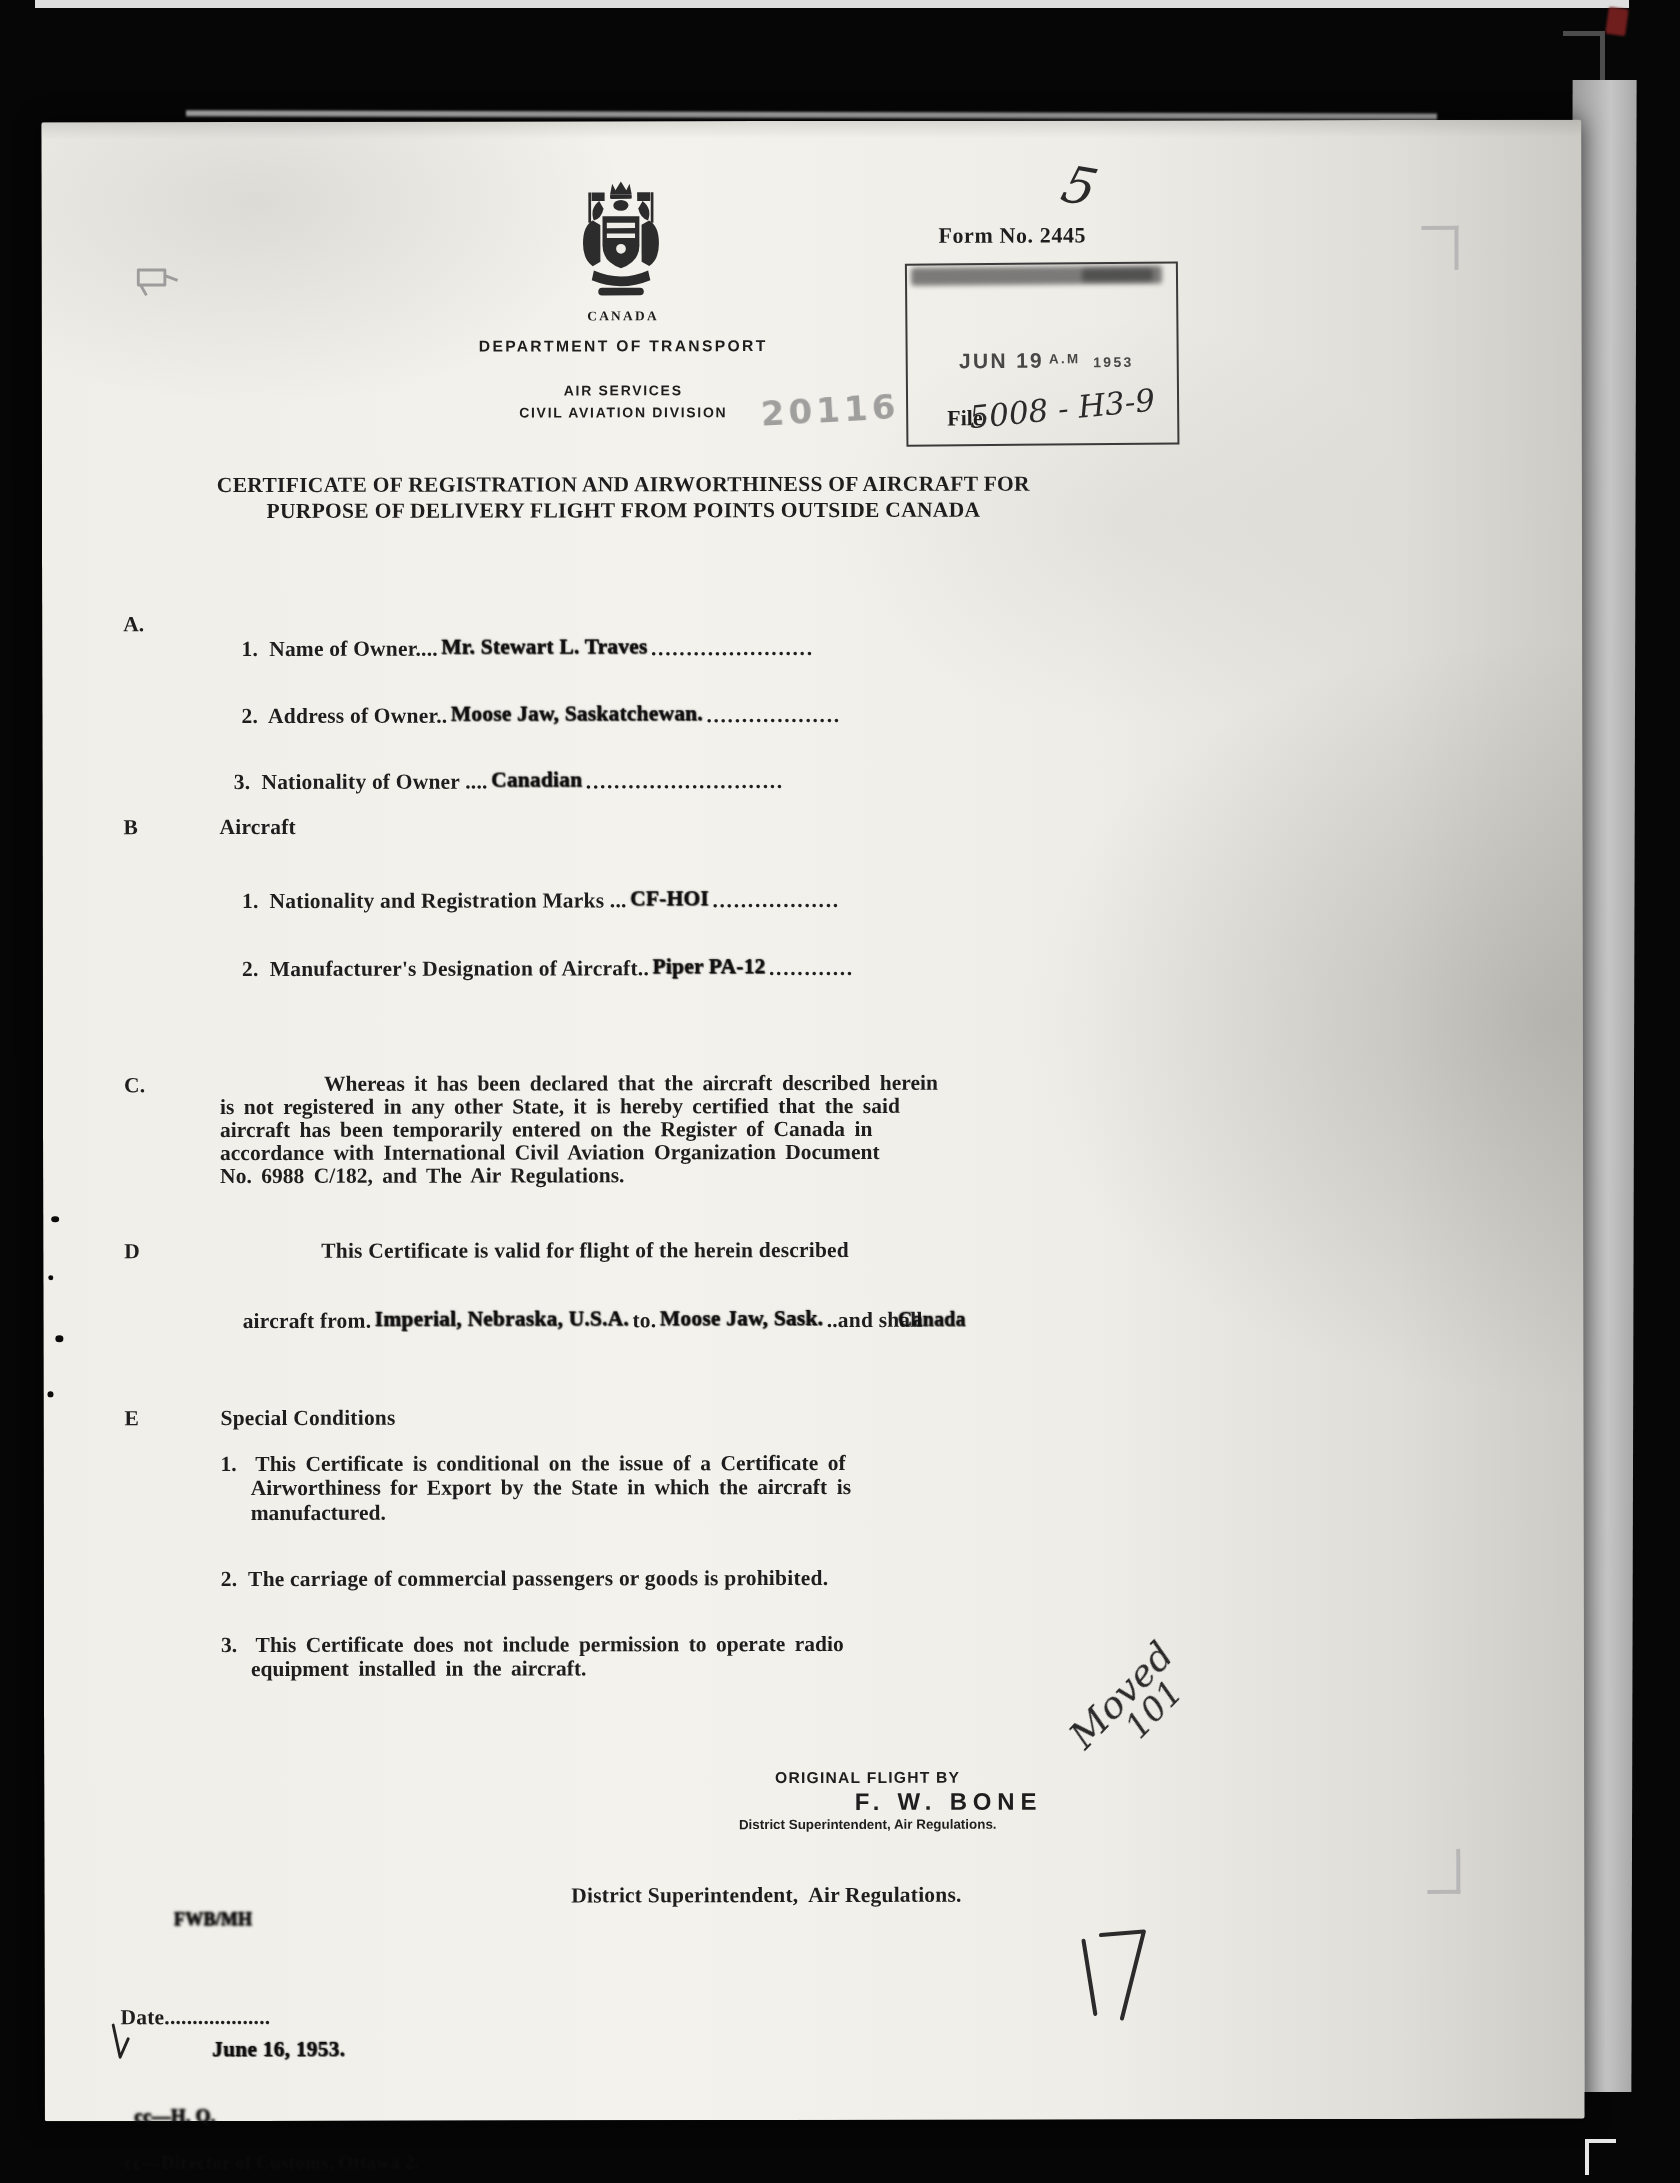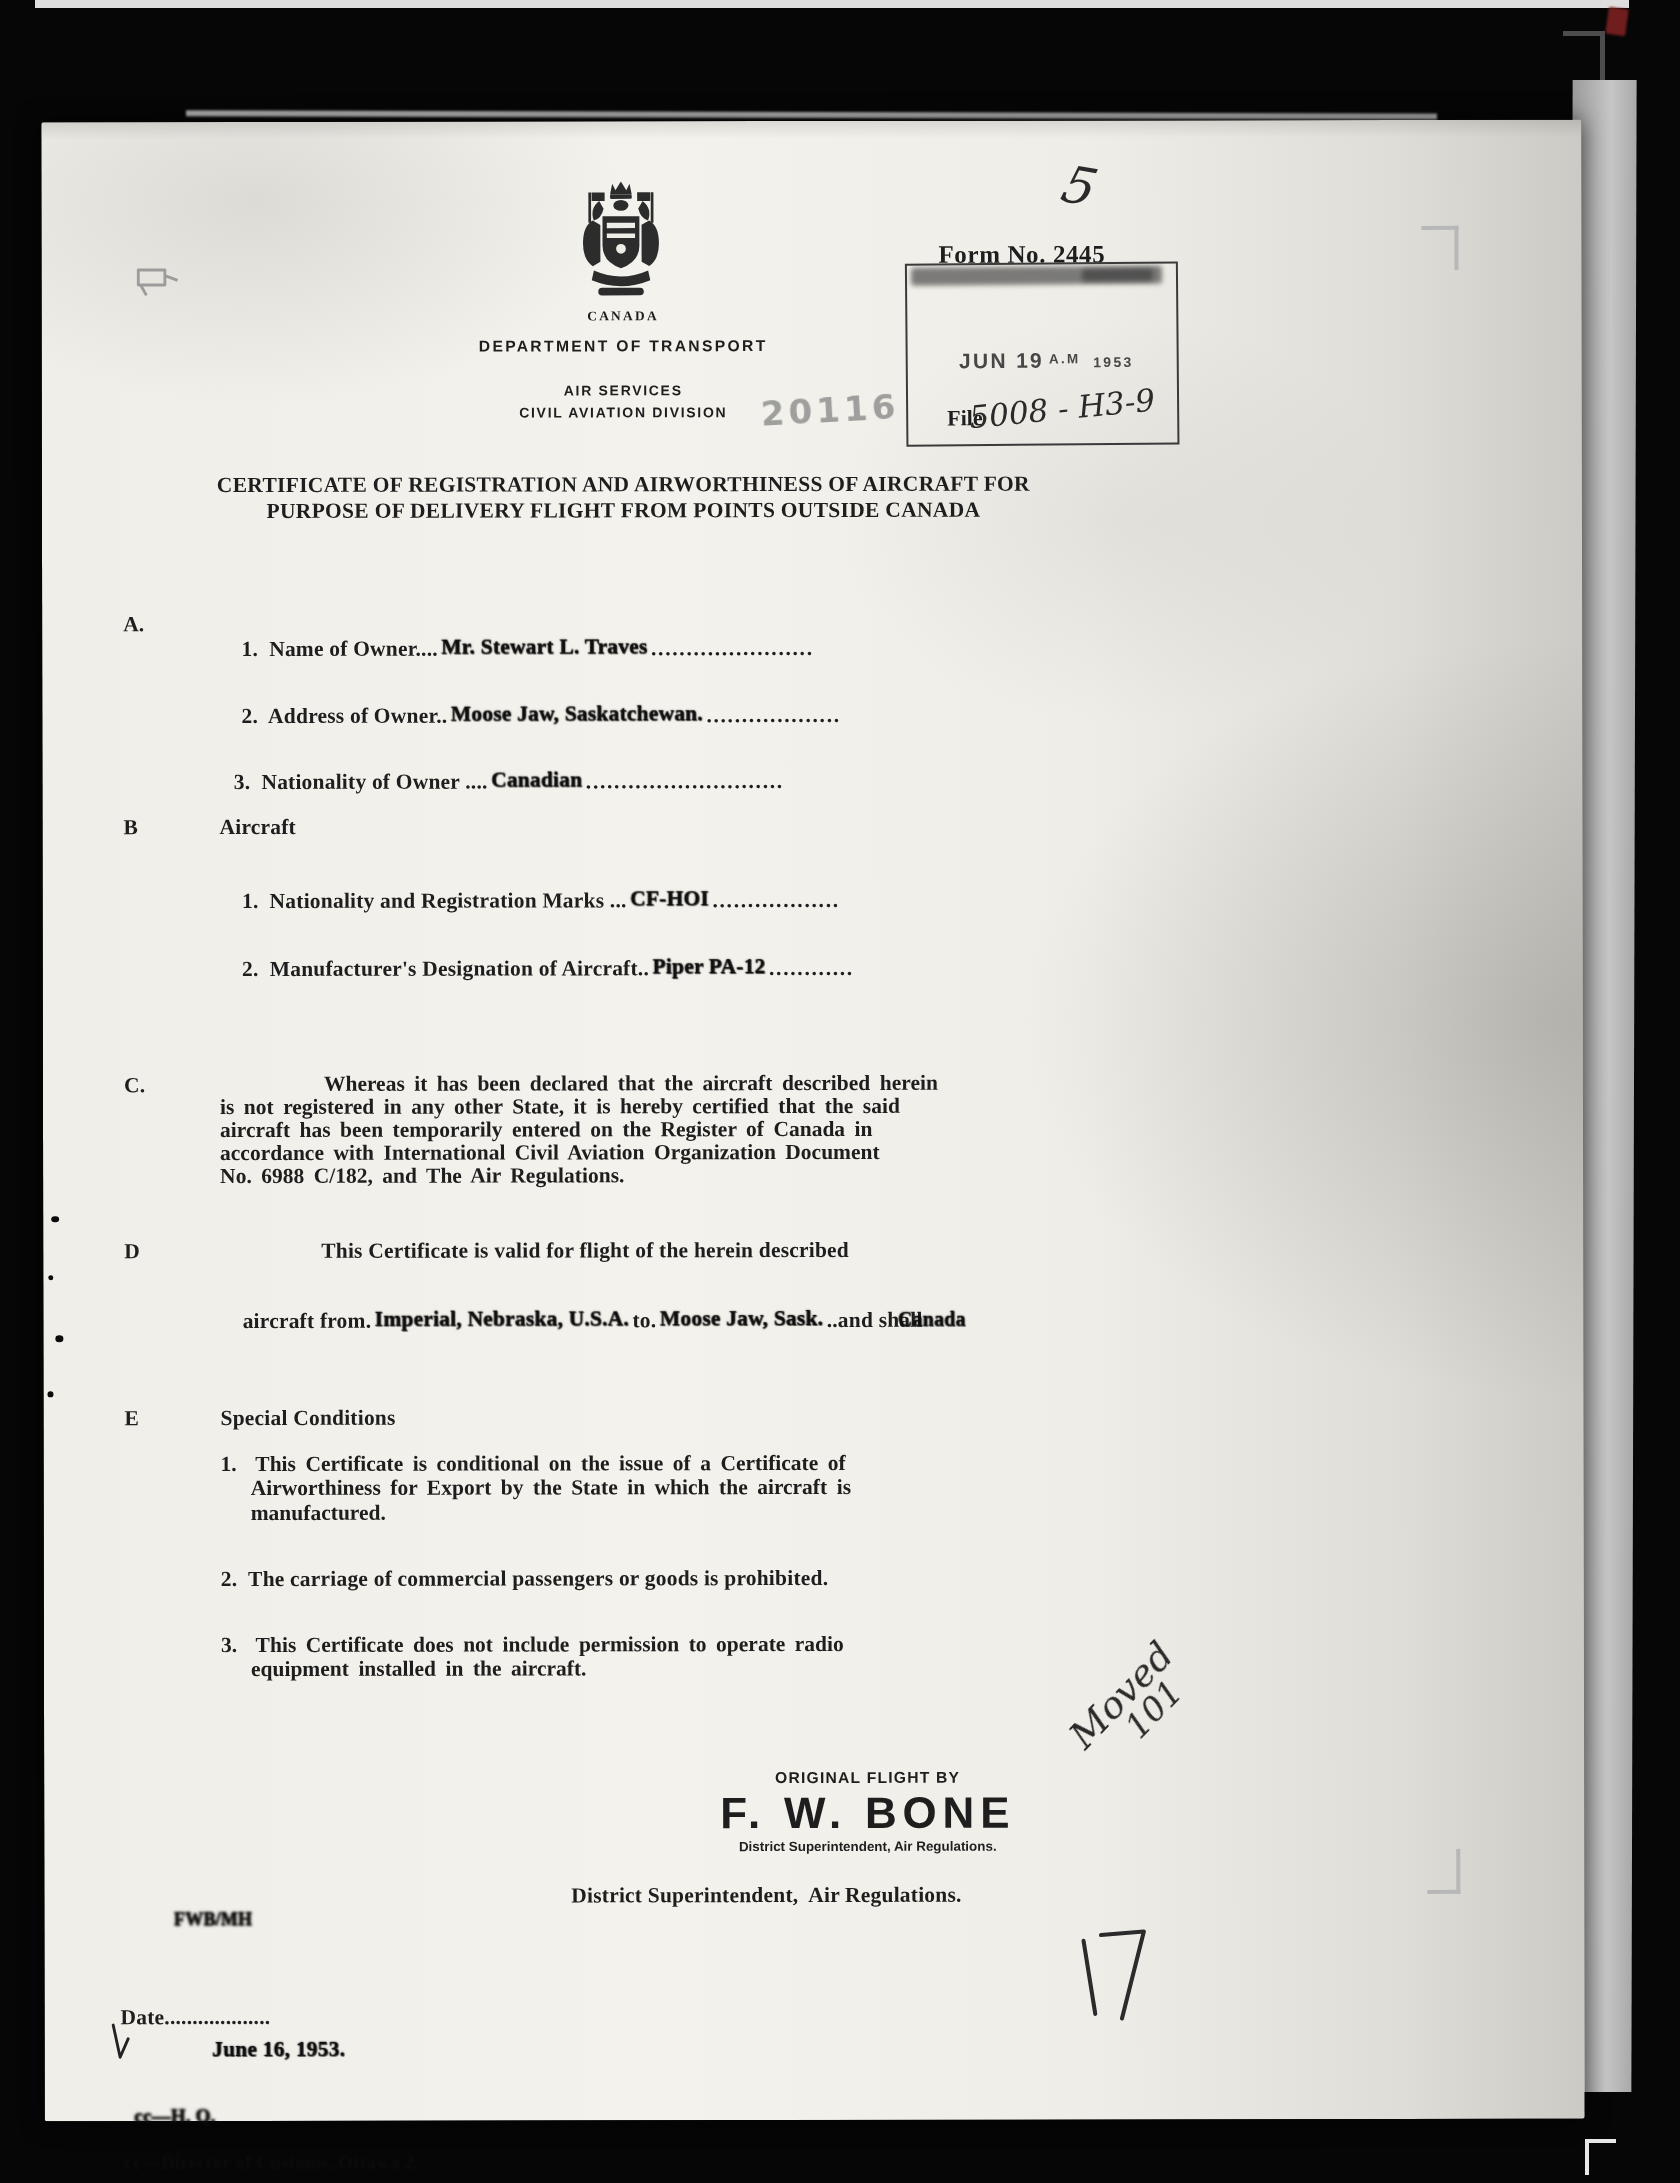--- a/index.html
+++ b/index.html
@@ -121,21 +121,21 @@
 
   <div class="abs hdrline ser" style="top:187px;font-size:13.4px;letter-spacing:2.3px;">CANADA</div>
   <div class="abs hdrline sans" style="top:216px;font-size:15.7px;letter-spacing:2.3px;">DEPARTMENT OF TRANSPORT</div>
   <div class="abs hdrline sans" style="top:261px;font-size:14px;letter-spacing:1.7px;">AIR SERVICES</div>
   <div class="abs hdrline sans" style="top:283px;font-size:14px;letter-spacing:1.7px;">CIVIL AVIATION DIVISION</div>
 
   <div class="abs stamp20116" style="left:719px;top:269px;">20116</div>
 
   <div class="abs hand" style="left:1022px;top:36px;font-size:51px;transform:rotate(10deg) skewX(-6deg);">5</div>
 
-  <div class="abs ser" style="left:897px;top:120px;font-size:25px;letter-spacing:0.6px;">Form No. 2445</div>
+  <div class="abs ser" style="left:897px;top:102px;font-size:22px;letter-spacing:0.6px;">Form No. 2445</div>
 
   <div class="abs stampbox" style="left:864px;top:142px;width:273px;height:183px;">
     <div class="abs smudge" style="left:3.5px;top:2.3px;width:251px;height:17.5px;"></div>
     <div class="abs smudge" style="left:175px;top:4.7px;width:71px;height:12.8px;opacity:.85;"></div>
     <div class="abs sans" style="left:22px;top:74px;color:#474747;letter-spacing:2.3px;white-space:pre;">
       <span style="font-size:21px;">JUN 19</span><span> </span><span style="font-size:13.4px;vertical-align:4.1px;">A.M</span><span style="font-size:14px;margin-left:12.8px;">1953</span>
     </div>
     <div class="abs ser" style="left:7px;top:140px;font-size:22px;margin-left:32px;">File</div>
     <div class="abs hand" style="left:61px;top:126px;font-size:31px;transform:rotate(-5deg);white-space:pre;">5008 - H3-9</div>
   </div>
@@ -195,21 +195,21 @@
     <div class="line cont">equipment installed in the aircraft.</div>
   </div>
 
   <div class="abs" style="left:1016px;top:1606px;transform:rotate(-46deg);transform-origin:left top;filter:blur(0.2px);">
     <div class="hand" style="font-size:38px;">Moved</div>
     <div class="hand" style="font-size:34px;margin-left:45px;margin-top:-9.3px;">101</div>
   </div>
 
   <div class="abs center" style="left:649px;top:1648px;width:349px;">
     <div class="sans" style="font-size:15.7px;letter-spacing:1.2px;">ORIGINAL FLIGHT BY</div>
-    <div class="sans" style="font-size:44px;letter-spacing:5.8px;margin-top:1.2px;">F. W. BONE</div>
+    <div class="sans" style="font-size:24px;letter-spacing:5.8px;margin-top:1.2px;text-align:right;">F. W. BONE</div>
     <div class="sans" style="font-size:13.4px;margin-top:1.2px;">District Superintendent, Air Regulations.</div>
   </div>
 
   <div class="abs ser row typed typed2" style="left:126px;top:1764px;font-size:18px;">FWB/MH</div>
   <div class="abs ser row" style="left:527px;top:1762px;">District Superintendent,  Air Regulations.</div>
 
   <div class="abs ser row typed" style="left:164px;top:1871px;">June 16, 1953.</div>
   <div class="abs ser row" style="left:76px;top:1883px;">Date...................</div>
 
   <svg class="abs" style="left:64px;top:1899px;" width="23" height="41" viewBox="0 0 40 70">

